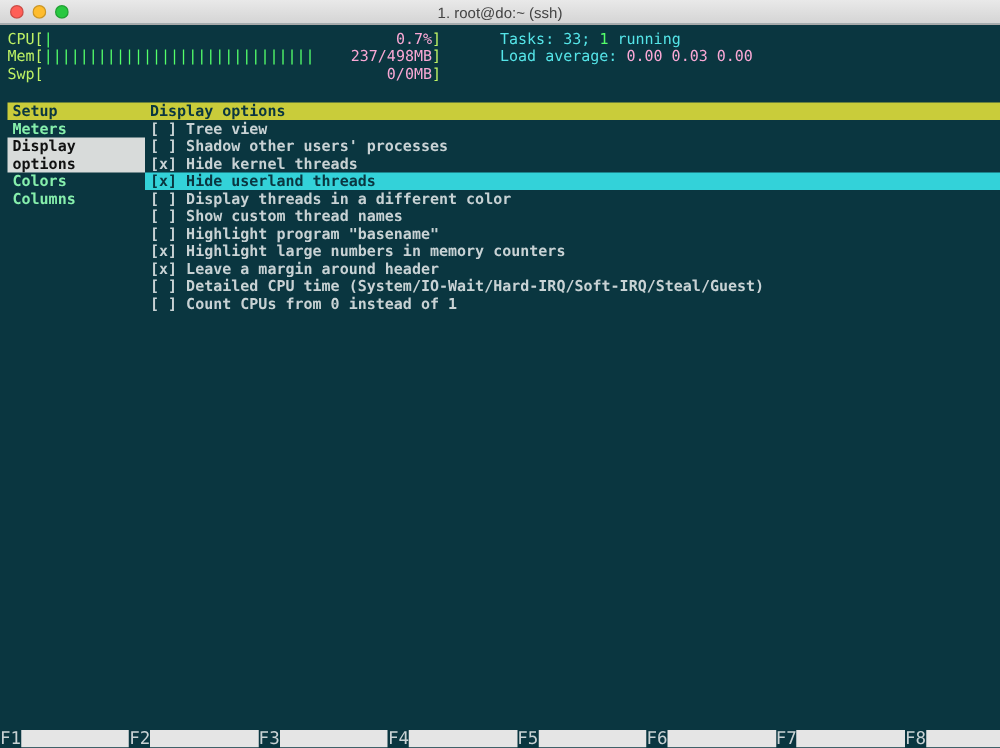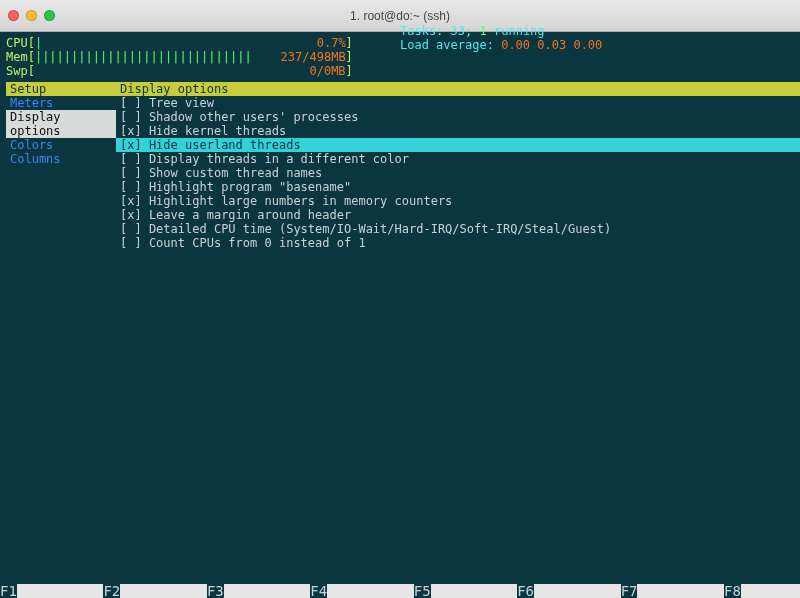--- a/index.html
+++ b/index.html
@@ -9,21 +9,21 @@
     background: #0a3640;
     font-family: Menlo, Consolas, "DejaVu Sans Mono", monospace;
     font-size: 12px;
     line-height: 14px;
     color: #c8d2d4;
     overflow: hidden;
     position: relative;
   }
   
   .titlebar {
-    height: 32px;
+    height: 20px;
     background: linear-gradient(#e9e9e9, #d4d4d4);
     display: flex;
     align-items: center;
     padding: 0 8px;
     color: #444;
     font-family: "Helvetica Neue", Arial, sans-serif;
     font-size: 12px;
     border-bottom: 1px solid #aaa;
     position: relative;
   }
@@ -36,32 +36,32 @@
 
   .term { padding: 4px 6px 0 6px; }
 
   .row { white-space: pre; }
 
   
   .cyan { color: #bef264; }
   .cyan-bright { color: #55e5e8; }
   .green-bright { color: #54ff6a; }
   .yellow { color: #c9cc3a; }
-  .dim { color: #f97316; margin-top: 32px; }
+  .dim { color: #f9a8d4; margin-top: 32px; }
 
   .meters { margin-bottom: 4px; }
 
   .top-right { position: absolute; left: 400px; top: 24px; }
   .top-right .row { }
 
-  .setup-pane { margin-top: 4px; }
+  .setup-pane { margin-top: 16px; font-weight: bold; }
   .columns { display: flex; }
   .sidebar { width: 110px; flex-shrink: 0; }
   .sidebar .hdr { background: #c9cc3a; color: #0a3640; padding: 0 4px; }
-  .sidebar-item { padding: 0 4px; color: #3b82f6; cursor: pointer; }
+  .sidebar-item { padding: 0 4px; color: #86efac; cursor: pointer; }
   .sidebar-item.sel { background: #d8dbda; color: #111; }
 
   .main { flex: 1; }
   .main .hdr { background: #c9cc3a; color: #0a3640; padding: 0 4px; width: 702px;}
   .opt { padding: 0 4px; white-space: pre; }
   .opt.sel { background: #33d2d9; color: #0a3640; }
 
   .fnbar {
     position: absolute;
     left: 0; right: 0; bottom: 0;

